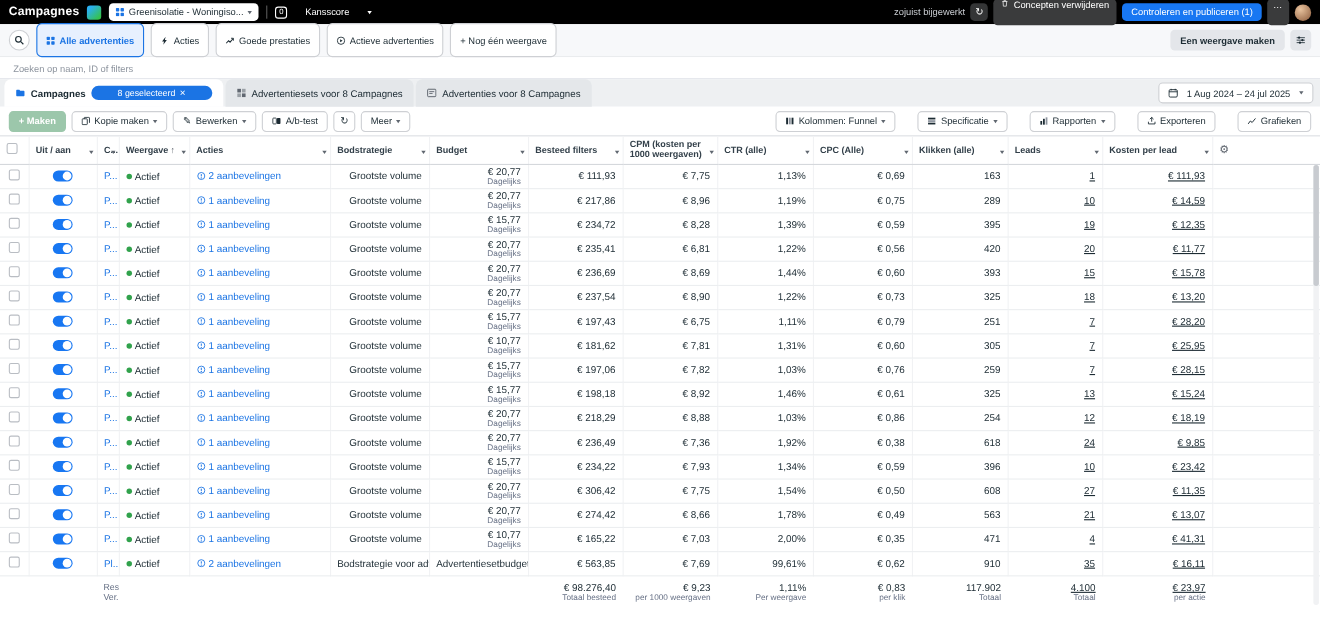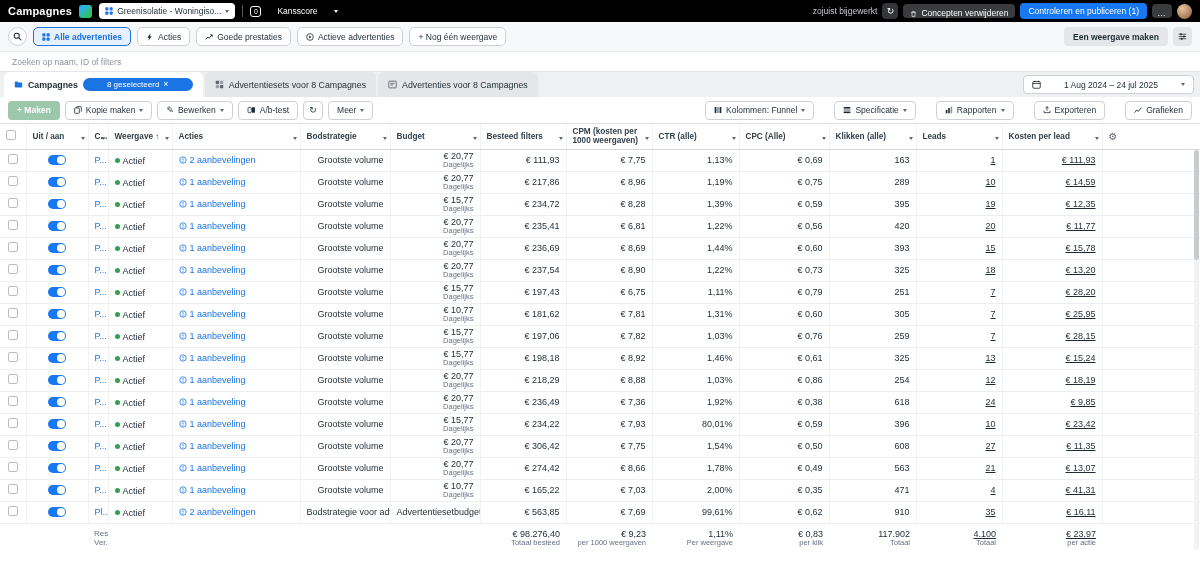--- a/index.html
+++ b/index.html
@@ -12,49 +12,49 @@
   .title{font-size:11px;font-weight:bold;letter-spacing:.2px}
   .logo{width:13px;height:13px;border-radius:3px;background:linear-gradient(135deg,#2bb0f0 20%,#35c24e 85%);flex:0 0 auto}
   .acct{height:16px;background:#fff;color:#1c2b33;border:none;border-radius:4px;display:inline-flex;align-items:center;gap:4px;padding:0 6px;font-size:8.5px;cursor:pointer}
   .acct-ic{color:#1b74e4;display:inline-flex}
   .vdiv{width:1px;height:12px;background:rgba(255,255,255,.35)}
   .score{background:transparent;border:none;color:#fff;display:inline-flex;align-items:center;gap:16px;font-size:8.5px;cursor:pointer}
   .score-badge{min-width:11px;height:11px;border:1px solid #fff;border-radius:3px;font-size:7px;line-height:9px;text-align:center;padding:0 1px}
   .tb-right{margin-left:auto;display:flex;align-items:center;gap:5px}
   .updated{font-size:8.5px;color:#c9ccd1}
   .iconbtn{width:16px;height:16px;border:none;border-radius:4px;background:#343536;color:#fff;font-size:9px;display:inline-flex;align-items:center;justify-content:center;cursor:pointer}
-  .darkbtn{height:14px;background:#3a3b3c;color:#fff;border:none;border-radius:4px;font-size:8.5px;display:inline-flex;align-items:flex-end;gap:4px;padding:0 7px;cursor:pointer;white-space:nowrap}
+  .darkbtn{height:24px;background:#3a3b3c;color:#fff;border:none;border-radius:4px;font-size:8.5px;display:inline-flex;align-items:flex-start;gap:4px;padding:0 7px;cursor:pointer;white-space:nowrap}
   .darkbtn.sq{width:20px;padding:0;justify-content:center;letter-spacing:1px}
   .bluebtn{height:16px;background:var(--accent,#1877f2);color:#fff;border:none;border-radius:4px;font-size:8.5px;padding:0 8px;cursor:pointer;white-space:nowrap}
   .avatar{width:15px;height:15px;border-radius:50%;background:radial-gradient(circle at 35% 30%,#e8c39e,#8a5a3b);flex:0 0 auto}
 
   
   .viewbar{height:30px;background:#f7f8fa;border-bottom:1px solid #e8eaed;display:flex;align-items:center;gap:6px;padding:0 8px}
   .circbtn{width:19px;height:19px;border-radius:50%;background:#fff;border:1px solid #ced0d4;display:inline-flex;align-items:center;justify-content:center;cursor:pointer}
   .pills{display:flex;align-items:center;gap:6px}
-  .pill{height:19px;border-radius:5px;border:1px solid #ced0d4;background:#fff;display:inline-flex;align-items:center;gap:4px;padding:0 8px;font-size:8.5px;color:#1c2b33;cursor:pointer;white-space:nowrap}
+  .pill{height:31px;border-radius:5px;border:1px solid #ced0d4;background:#fff;display:inline-flex;align-items:center;gap:4px;padding:0 8px;font-size:8.5px;color:#1c2b33;cursor:pointer;white-space:nowrap}
   .pill-active{background:#e7f0fe;border-color:var(--link,#1b74e4);color:var(--link,#1b74e4);font-weight:bold}
   .pic{display:inline-flex}
   .vb-right{margin-left:auto;display:flex;align-items:flex-end;gap:5px}
   .graybtn{height:19px;background:#e4e6ea;border:none;border-radius:4px;font-size:8.5px;font-weight:bold;padding:0 9px;color:#1c2b33;cursor:pointer;white-space:nowrap}
   .sqbtn{width:19px;height:19px;border-radius:4px;background:#e4e6ea;border:none;display:inline-flex;align-items:center;justify-content:center;cursor:pointer}
 
   
   .searchrow{height:20px;background:#fff;border-bottom:1px solid #e4e6eb;display:flex;align-items:center;padding:0 12px}
   .searchinput{border:none;outline:none;width:420px;font-size:8.5px;font-family:inherit;color:#1c2b33;background:transparent}
   .searchinput::placeholder{color:#8d949e}
 
   
   .tabstrip{height:25px;background:#eef0f2;display:flex;align-items:stretch;padding-left:4px}
   .tab{display:flex;align-items:center;gap:5px;padding:0 10px;font-size:8.8px;background:#e4e7ea;border-radius:6px 6px 0 0;margin-right:2px;color:#1c2b33;cursor:pointer;white-space:nowrap}
   .tab.active{background:#fff;font-weight:bold}
   .badge{background:var(--link,#1b74e4);color:#fff;border-radius:9px;height:13px;display:inline-flex;align-items:center;gap:4px;padding:0 24px;font-size:8px;font-weight:normal}
   .badge-x{font-size:9px;line-height:1;cursor:pointer}
   .ts-right{margin-left:auto;display:flex;align-items:center;padding-right:6px}
-  .datebtn{height:19px;background:#fff;border:1px solid #ced0d4;border-radius:4px;display:inline-flex;align-items:center;gap:23px;font-size:8.5px;padding:0 8px;color:#1c2b33;cursor:pointer;white-space:nowrap}
+  .datebtn{height:19px;background:#fff;border:1px solid #ced0d4;border-radius:4px;display:inline-flex;align-items:center;gap:8px;font-size:8.5px;padding:0 8px;color:#1c2b33;cursor:pointer;white-space:nowrap}
 
   
   .toolbar{height:27px;background:#fff;border-bottom:1px solid #dcdfe3;display:flex;align-items:center;gap:5px;padding:0 8px}
   .createbtn{height:19px;background:#9cc7ab;color:#fff;border:none;border-radius:4px;font-size:8.5px;font-weight:bold;padding:0 9px;cursor:default;white-space:nowrap}
   .wbtn{height:19px;background:#fff;border:1px solid #ced0d4;border-radius:4px;display:inline-flex;align-items:center;gap:4px;font-size:8.5px;padding:0 8px;color:#1c2b33;cursor:pointer;white-space:nowrap}
   .wbtn.icon-only{width:20px;padding:0;justify-content:center}
   .tbright{margin-left:auto;display:flex;gap:20px}
   .bic{display:inline-flex;align-items:center}
   .glyph{font-size:9px;line-height:1}
 
@@ -749,21 +749,21 @@
                 </span>
                 <span>1 aanbeveling</span>
               </span></td>
             <td class="c-bid num">Grootste volume</td>
             <td class="c-budget num">
               <div class="v">€ 15,77</div>
               <div class="sub">Dagelijks</div>
             </td>
             <td class="c-spent num">€ 234,22</td>
             <td class="c-cpm num">€ 7,93</td>
-            <td class="c-ctr num">80,01%</td>
+            <td class="c-ctr num">1,34%</td>
             <td class="c-cpc num">€ 0,59</td>
             <td class="c-clicks num">396</td>
             <td class="c-leads num"><span class="ulink">10</span></td>
             <td class="c-cpl num"><span class="ulink">€ 23,42</span></td>
             <td class="c-fill"></td>
           </tr>
           <tr class="drow">
             <td class="c-cb"><span class="cb"></span></td>
             <td class="c-toggle"><span class="toggle on"><span class="knob"></span></span></td>
             <td class="c-name"><span class="nlink">P...</span></td>

